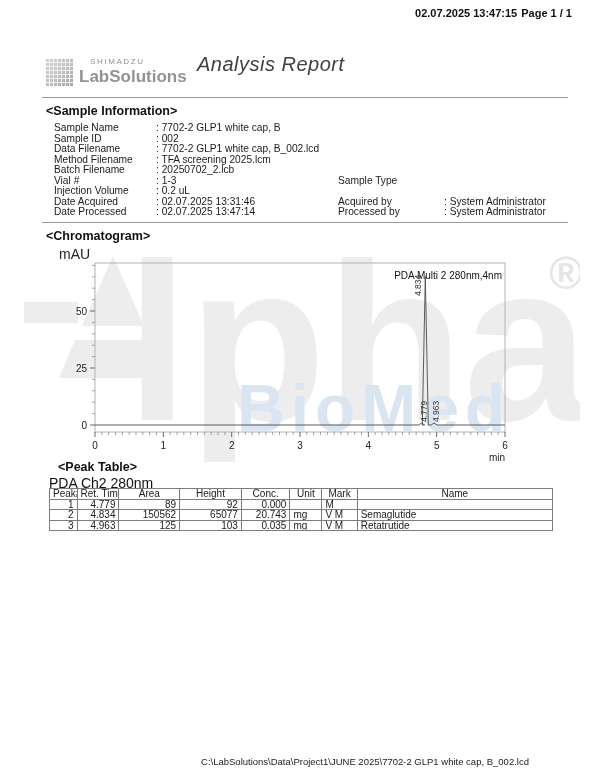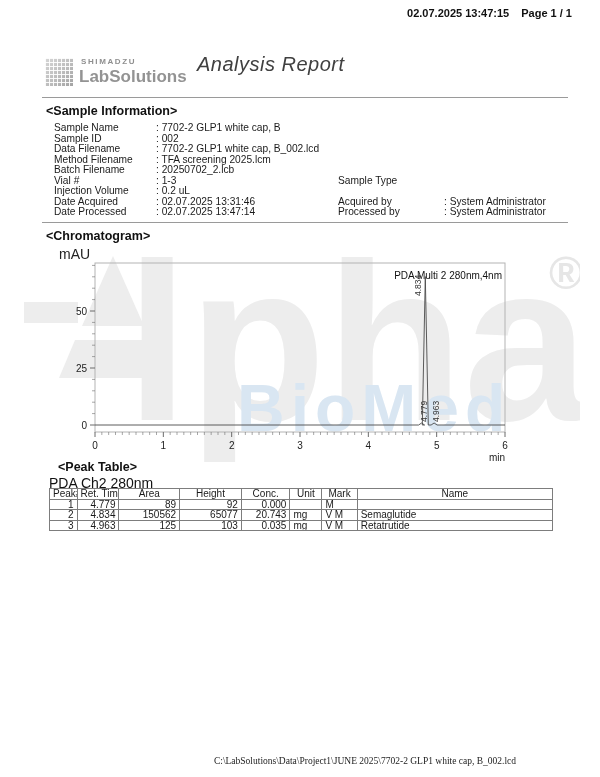--- a/index.html
+++ b/index.html
@@ -1,30 +1,30 @@
 <!DOCTYPE html>
 <html><head>
 <meta charset="utf-8">
 <style>
   html,body{margin:0;padding:0;background:#fff;}
   .page{position:relative;width:600px;height:777px;background:#fff;overflow:hidden;
         font-family:"Liberation Sans",sans-serif;color:#1a1a1a;}
   .abs{position:absolute;}
 
   
-  .top-header{top:7px;right:28px;font-size:11px;font-weight:bold;color:#111;display:flex;gap:12px;}
+  .top-header{top:7px;right:28px;font-size:11px;font-weight:bold;color:#111;display:flex;gap:4px;}
 
   
   .px-logo{left:45px;top:58px;width:28px;height:28px;
     background-image:
       linear-gradient(rgba(255,255,255,.9) 0 1px, transparent 1px),
       linear-gradient(90deg, rgba(255,255,255,.9) 0 1px, transparent 1px),
       linear-gradient(135deg,#d6d6d6 0%,#bdbdbd 55%,#a3a3a3 100%);
     background-size:4px 4px,4px 4px,100% 100%;}
-  .brand-top{left:81px;top:57px;font-size:8px;font-weight:bold;letter-spacing:1.6px;color:#8f8f8f;}
+  .brand-top{left:90px;top:57px;font-size:8px;font-weight:normal;letter-spacing:1.6px;color:#8f8f8f;}
   .brand-bottom{left:79px;top:67px;font-size:17px;font-weight:bold;color:#939393;}
   .report-title{left:197px;top:53px;font-size:20px;color:#404040;letter-spacing:.5px;font-style:italic;}
 
   .rule{left:42px;width:526px;border-top:1px solid #9a9a9a;height:0;}
   .rule1{top:97px;}
   .rule2{top:222px;}
 
   .sec-head{font-size:12.5px;font-weight:bold;color:#111;}
   .h-sample{left:46px;top:104px;}
   .h-chrom{left:46px;top:229px;}
@@ -53,21 +53,21 @@
   table.peaks{position:absolute;left:49px;top:488px;width:504px;border-collapse:collapse;
               font-size:10px;table-layout:fixed;}
   table.peaks th,table.peaks td{border:1px solid #7d7d7d;height:9px;line-height:9.5px;
               padding:0 3px;overflow:hidden;white-space:nowrap;font-weight:normal;}
   table.peaks th{text-align:center;}
   td.num{text-align:right;}
   td.txt{text-align:left;}
   .c0{width:25px}.c1{width:38px}.c2{width:55px}.c3{width:56px}.c4{width:44px}
   .c5{width:29px}.c6{width:32px}.c7{width:177px}
 
-  .footer{left:140px;top:756px;width:450px;text-align:center;font-size:9.5px;color:#222;font-family:Liberation Serif, serif;}
+  .footer{left:140px;top:756px;width:450px;text-align:center;font-size:9.5px;color:#222;}
   .z1{z-index:1;}
 </style>
 </head>
 <body>
 
 <div class="page">
 
   <div class="abs watermark">
     <svg class="wm-mark" width="160" height="150" viewBox="0 0 160 150">
       <polygon points="93,10 124,80 62,80" fill="#ededed"></polygon>

